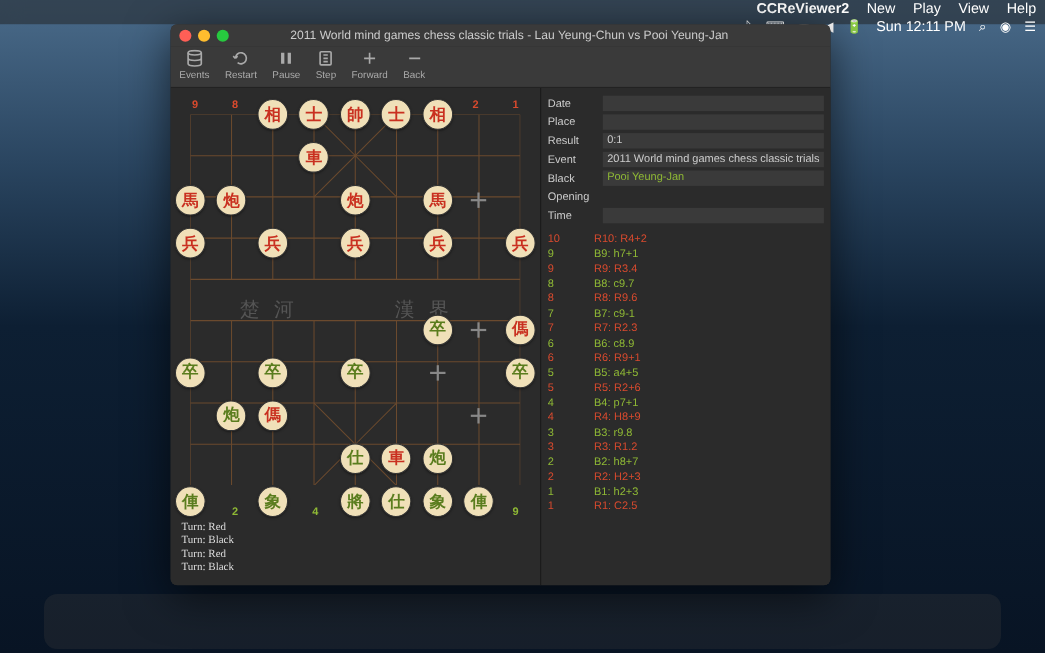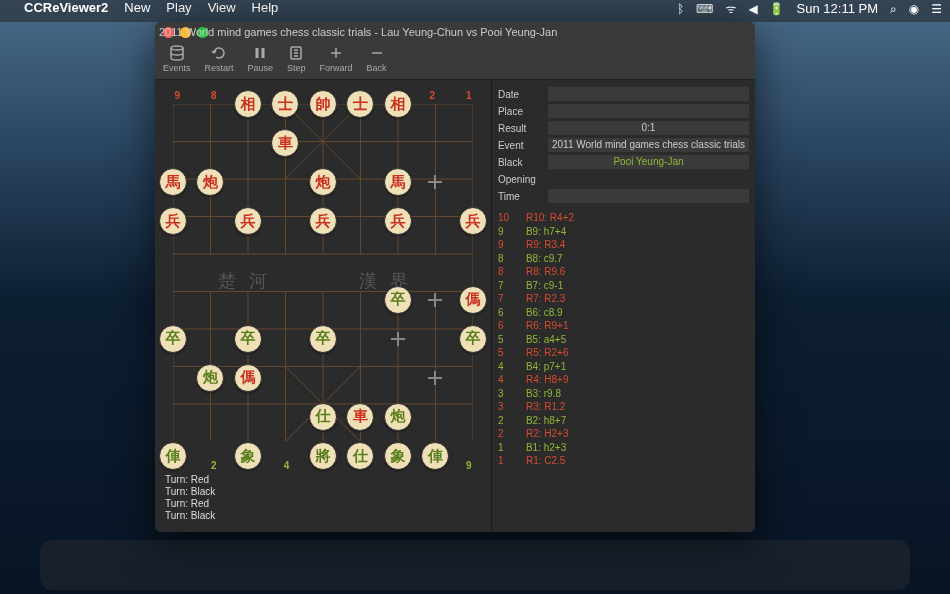--- a/index.html
+++ b/index.html
@@ -5,41 +5,41 @@
 * { margin: 0; padding: 0; box-sizing: border-box; }
 body {
   width: 950px; height: 594px;
   background: linear-gradient(180deg, #4a6b8a 0%, #2a4560 25%, #0d1f33 50%, #081424 100%);
   font-family: -apple-system, "Helvetica Neue", Arial, sans-serif;
   position: relative; overflow: hidden; color: #ccc;
 }
 
 .menubar {
   height: 22px; background: rgba(30,30,30,0.5); backdrop-filter: blur(10px);
-  display: flex; align-items: flex-start; padding: 0 8px; font-size: 13px; color: #fff;
+  display: flex; align-items: flex-end; padding: 0 8px; font-size: 13px; color: #fff; flex-direction: column;
 }
 .menubar .left { display: flex; gap: 16px; align-items: center; }
 .menubar .right { margin-left: auto; display: flex; gap: 12px; align-items: center; }
 .apple-logo { font-size: 14px; }
 .menubar .bold { font-weight: 600; }
 .mb-icon { font-size: 12px; }
 
 .window {
   position: absolute; left: 155px; top: 22px; width: 600px; height: 510px;
   background: #2b2b2b; border-radius: 6px; box-shadow: 0 10px 40px rgba(0,0,0,0.6);
   display: flex; flex-direction: column; overflow: hidden;
 }
 .titlebar {
   height: 20px; background: #3a3a3a; display: flex; align-items: center;
   padding: 0 8px; font-size: 11px; color: #ccc; position: relative;
 }
 .traffic { display: flex; gap: 6px; }
 .tl { width: 11px; height: 11px; border-radius: 50%; }
 .tl.r { background: #ff5f56; } .tl.y { background: #ffbd2e; } .tl.g { background: #27c93f; }
-.titlebar .title { position: absolute; left: 4px; right: 0; pointer-events: none; }
+.titlebar .title { position: absolute; left: 16px; right: 0; text-align: center; pointer-events: none; }
 .toolbar {
   height: 38px; background: #3a3a3a; display: flex; padding: 2px 8px; gap: 14px;
   border-bottom: 1px solid #222;
 }
 .tb-btn { display: flex; flex-direction: column; align-items: center; gap: 1px; color: #aaa; font-size: 9px; }
 .tb-icon { width: 18px; height: 18px; display: flex; align-items: center; justify-content: center; }
 .tb-icon svg { width: 16px; height: 16px; stroke: #aaa; fill: none; stroke-width: 1.5; }
 
 .main { flex: 1; display: flex; background: #2b2b2b; }
 .board-pane { width: 360px; padding: 8px 4px; display: flex; flex-direction: column; }
@@ -65,33 +65,33 @@
   width: 14px; height: 14px;
 }
 .marker::before, .marker::after {
   content: ''; position: absolute; background: #888;
 }
 .marker::before { left: 6px; top: 0; width: 2px; height: 14px; }
 .marker::after { top: 6px; left: 0; height: 2px; width: 14px; }
 .river-text {
   position: absolute; color: #555; font-size: 18px; letter-spacing: 4px;
 }
-.turn-log { font-size: 10px; color: #ddd; padding: 2px 6px; line-height: 1.2; }
+.turn-log { font-size: 10px; color: #ddd; padding: 2px 6px; line-height: 1.2; font-family: Liberation Serif, serif; }
 
 .side-pane { flex: 1; background: #2b2b2b; border-left: 1px solid #1a1a1a; display: flex; flex-direction: column; font-size: 10px; }
 .info-table { padding: 6px 6px 4px 6px; }
 .info-row { display: flex; align-items: center; height: 16px; margin-bottom: 1px; }
 .info-label { width: 50px; color: #ccc; }
-.info-value { flex: 1; background: #3a3a3a; padding: 1px 4px; height: 14px; overflow: hidden; white-space: nowrap; color: #ccc; text-align: center; }
+.info-value { flex: 1; background: #3a3a3a; padding: 1px 4px; height: 14px; overflow: hidden; white-space: nowrap; color: #ccc; }
 .info-value.red { color: #d84a2e; }
 .info-value.black { color: #8fb935; }
 .moves-header { display: flex; padding: 2px 6px; background: #333; font-size: 10px; color: #ccc; }
 .moves-header .step-h { width: 28px; }
 .moves-list { flex: 1; overflow: hidden; padding: 2px 6px; }
-.move-row { display: flex; font-size: 10px; line-height: 1.35; }
+.move-row { display: flex; font-size: 10px; line-height: 1.35; gap: 14px; }
 .move-row .step-col { width: 28px; }
 .move-row.red { color: #d84a2e; }
 .move-row.black { color: #8fb935; }
 
 .dock { position: absolute; bottom: 4px; left: 40px; right: 40px; height: 50px;
   background: rgba(60,60,60,0.3); border-radius: 12px; }
 </style>
 </head>
 <body>
 
@@ -319,21 +319,21 @@
             <div class="info-value"></div>
           </div>
       </div>
       <div class="moves-list" id="moves-list">
           <div class="move-row red">
             <div class="step-col">10</div>
             <div>R10: R4+2</div>
           </div>
           <div class="move-row black">
             <div class="step-col">9</div>
-            <div>B9: h7+4</div>
+            <div>B9: h7+1</div>
           </div>
           <div class="move-row red">
             <div class="step-col">9</div>
             <div>R9: R3.4</div>
           </div>
           <div class="move-row black">
             <div class="step-col">8</div>
             <div>B8: c9.7</div>
           </div>
           <div class="move-row red">

